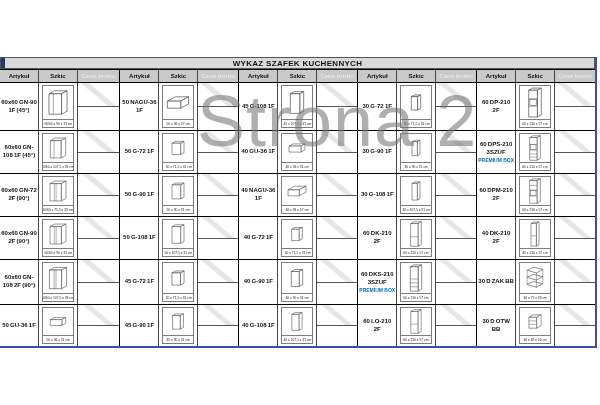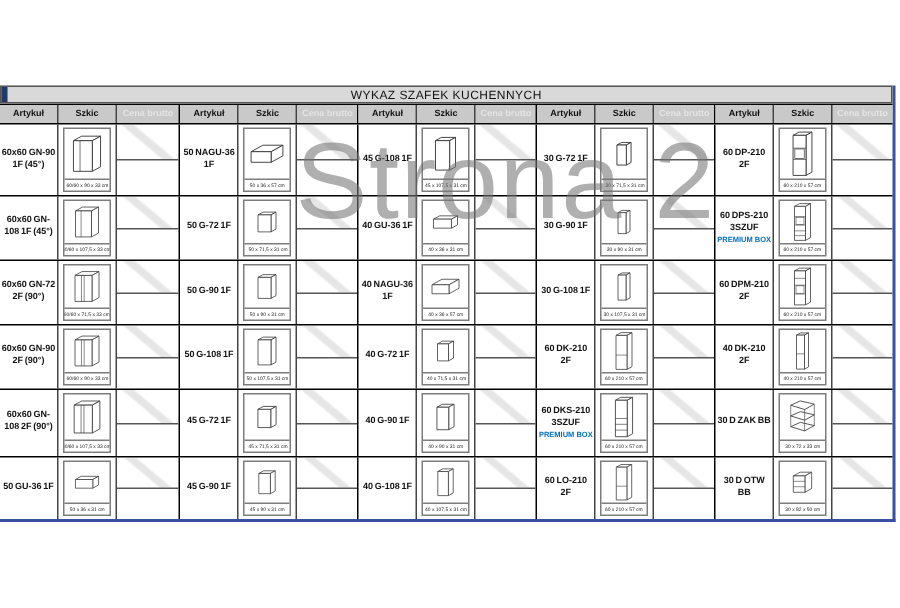--- a/index.html
+++ b/index.html
@@ -2,21 +2,21 @@
 <html><head>
 <meta charset="utf-8">
 <style>
   html,body{margin:0;padding:0;background:#ffffff;}
   .page{position:relative;width:600px;height:405px;background:#fff;overflow:hidden;
         font-family:"Liberation Sans",sans-serif;color:#111;}
   .sheet{position:absolute;left:0;top:57px;width:597px;box-sizing:border-box;
          border-right:2px solid #3a50a0;border-bottom:2px solid #3a50a0;background:#fff;}
   .title-row{position:relative;height:12px;background:#d9d9d9;border:1px solid #555;
              box-sizing:border-box;display:flex;align-items:center;justify-content:center;}
-  .title{font-size:8px;font-weight:normal;letter-spacing:.3px;}
+  .title{font-size:8px;font-weight:bold;letter-spacing:.3px;}
   .left-mark{position:absolute;left:0;top:0;width:4px;height:100%;background:#1f3a66;}
   .hdr-row,.row{display:flex;border-top:1px solid #000;}
   .row{border-top:1.5px solid #000;}
   .group,.hgroup{display:flex;width:119px;box-sizing:border-box;border-left:1.5px solid #000;}
   .group:first-child,.hgroup:first-child{border-left:none;width:119.5px;}
   .hcell{box-sizing:border-box;height:12px;background:#c9c9c9;border-left:1px solid #444;
          display:flex;align-items:center;justify-content:center;font-size:6px;font-weight:bold;}
   .hgroup .hcell:first-child{border-left:none;}
   .h-art{width:38px;}.h-szk{width:39px;}.h-cen{flex:1;color:#e4e4e4;}
   .cell{box-sizing:border-box;border-left:1px solid #444;position:relative;}

